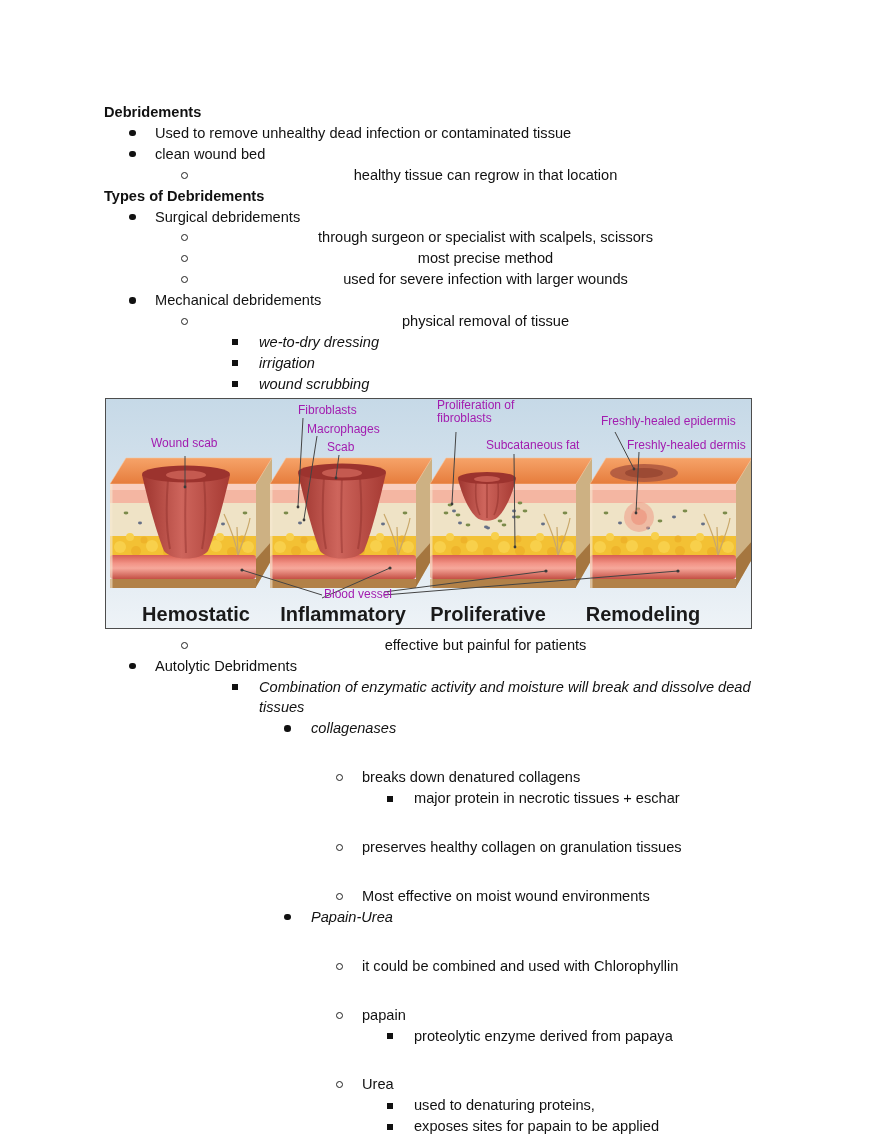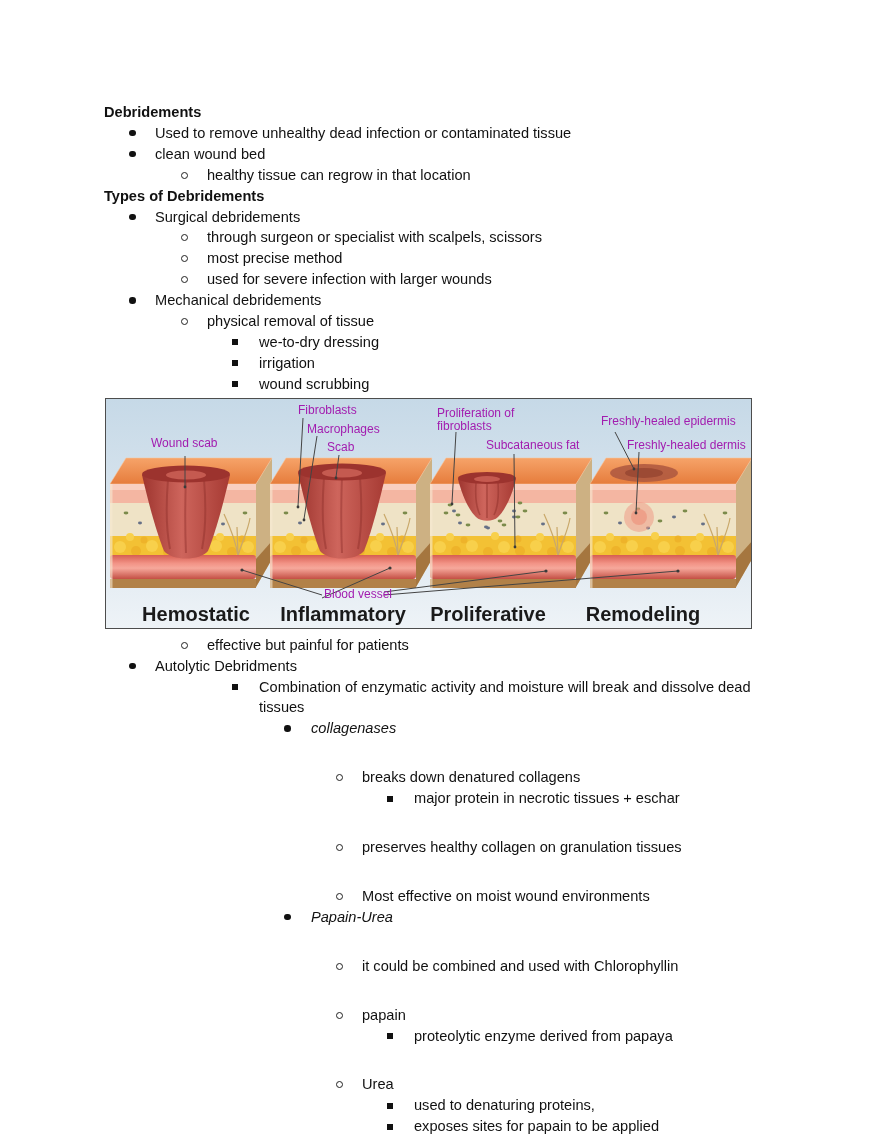--- a/index.html
+++ b/index.html
@@ -7,22 +7,22 @@
     width:880px; height:1139px; background:#ffffff; overflow:hidden;
     font-family:"Liberation Sans", sans-serif; color:#111111; position:relative;
   }
   .doc {
     position:absolute; left:104px; top:102px; width:660px;
     font-size:14.6px; line-height:20.9px;
   }
   .heading { font-weight:bold; }
   .li { position:relative; }
   .lvl1 { padding-left:51px; }
-  .lvl2 { padding-left:103px; }
-  .lvl3 { padding-left:155px; }
+  .lvl2 { padding-left:103px;text-align:center; }
+  .lvl3 { padding-left:155px;font-style:italic; }
   .lvl4 { padding-left:207px;font-style:italic; }
   .lvl5 { padding-left:258px;margin-top:28px; }
   .lvl6 { padding-left:310px; }
   .marker { position:absolute; top:7px; display:block; }
   .lvl1 .marker { left:25px; }
   .lvl2 .marker { left:77px; }
   .lvl3 .marker { left:128px; }
   .lvl4 .marker { left:180px; }
   .lvl5 .marker { left:232px; }
   .lvl6 .marker { left:283px; }
@@ -212,21 +212,21 @@
       <text x="237" y="222">Inflammatory</text>
       <text x="382" y="222">Proliferative</text>
       <text x="537" y="222">Remodeling</text>
     </g>
   </svg>
 
   <div class="fig-label" style="left:45px;top:38px">Wound scab</div>
   <div class="fig-label" style="left:192px;top:5px">Fibroblasts</div>
   <div class="fig-label" style="left:201px;top:24px">Macrophages</div>
   <div class="fig-label" style="left:221px;top:42px">Scab</div>
-  <div class="fig-label wrap" style="left:331px;top:8px;width:78px">Proliferation of fibroblasts</div>
+  <div class="fig-label wrap" style="left:331px;top:0;width:78px">Proliferation of fibroblasts</div>
   <div class="fig-label" style="left:380px;top:40px">Subcataneous fat</div>
   <div class="fig-label" style="left:495px;top:16px">Freshly-healed epidermis</div>
   <div class="fig-label" style="left:521px;top:40px">Freshly-healed dermis</div>
   <div class="fig-label" style="left:218px;top:189px">Blood vessel</div>
 </div>
     <div class="li lvl2"><span class="marker m-circle"></span><span>effective but painful for patients</span></div>
     <div class="li lvl1"><span class="marker m-disc"></span><span>Autolytic Debridments</span></div>
     <div class="li lvl3"><span class="marker m-square"></span><span>Combination of enzymatic activity and moisture will break and dissolve dead tissues</span></div>
     <div class="li lvl4"><span class="marker m-disc"></span><span>collagenases</span></div>
     <div class="li lvl5"><span class="marker m-circle"></span><span>breaks down denatured collagens</span></div>

